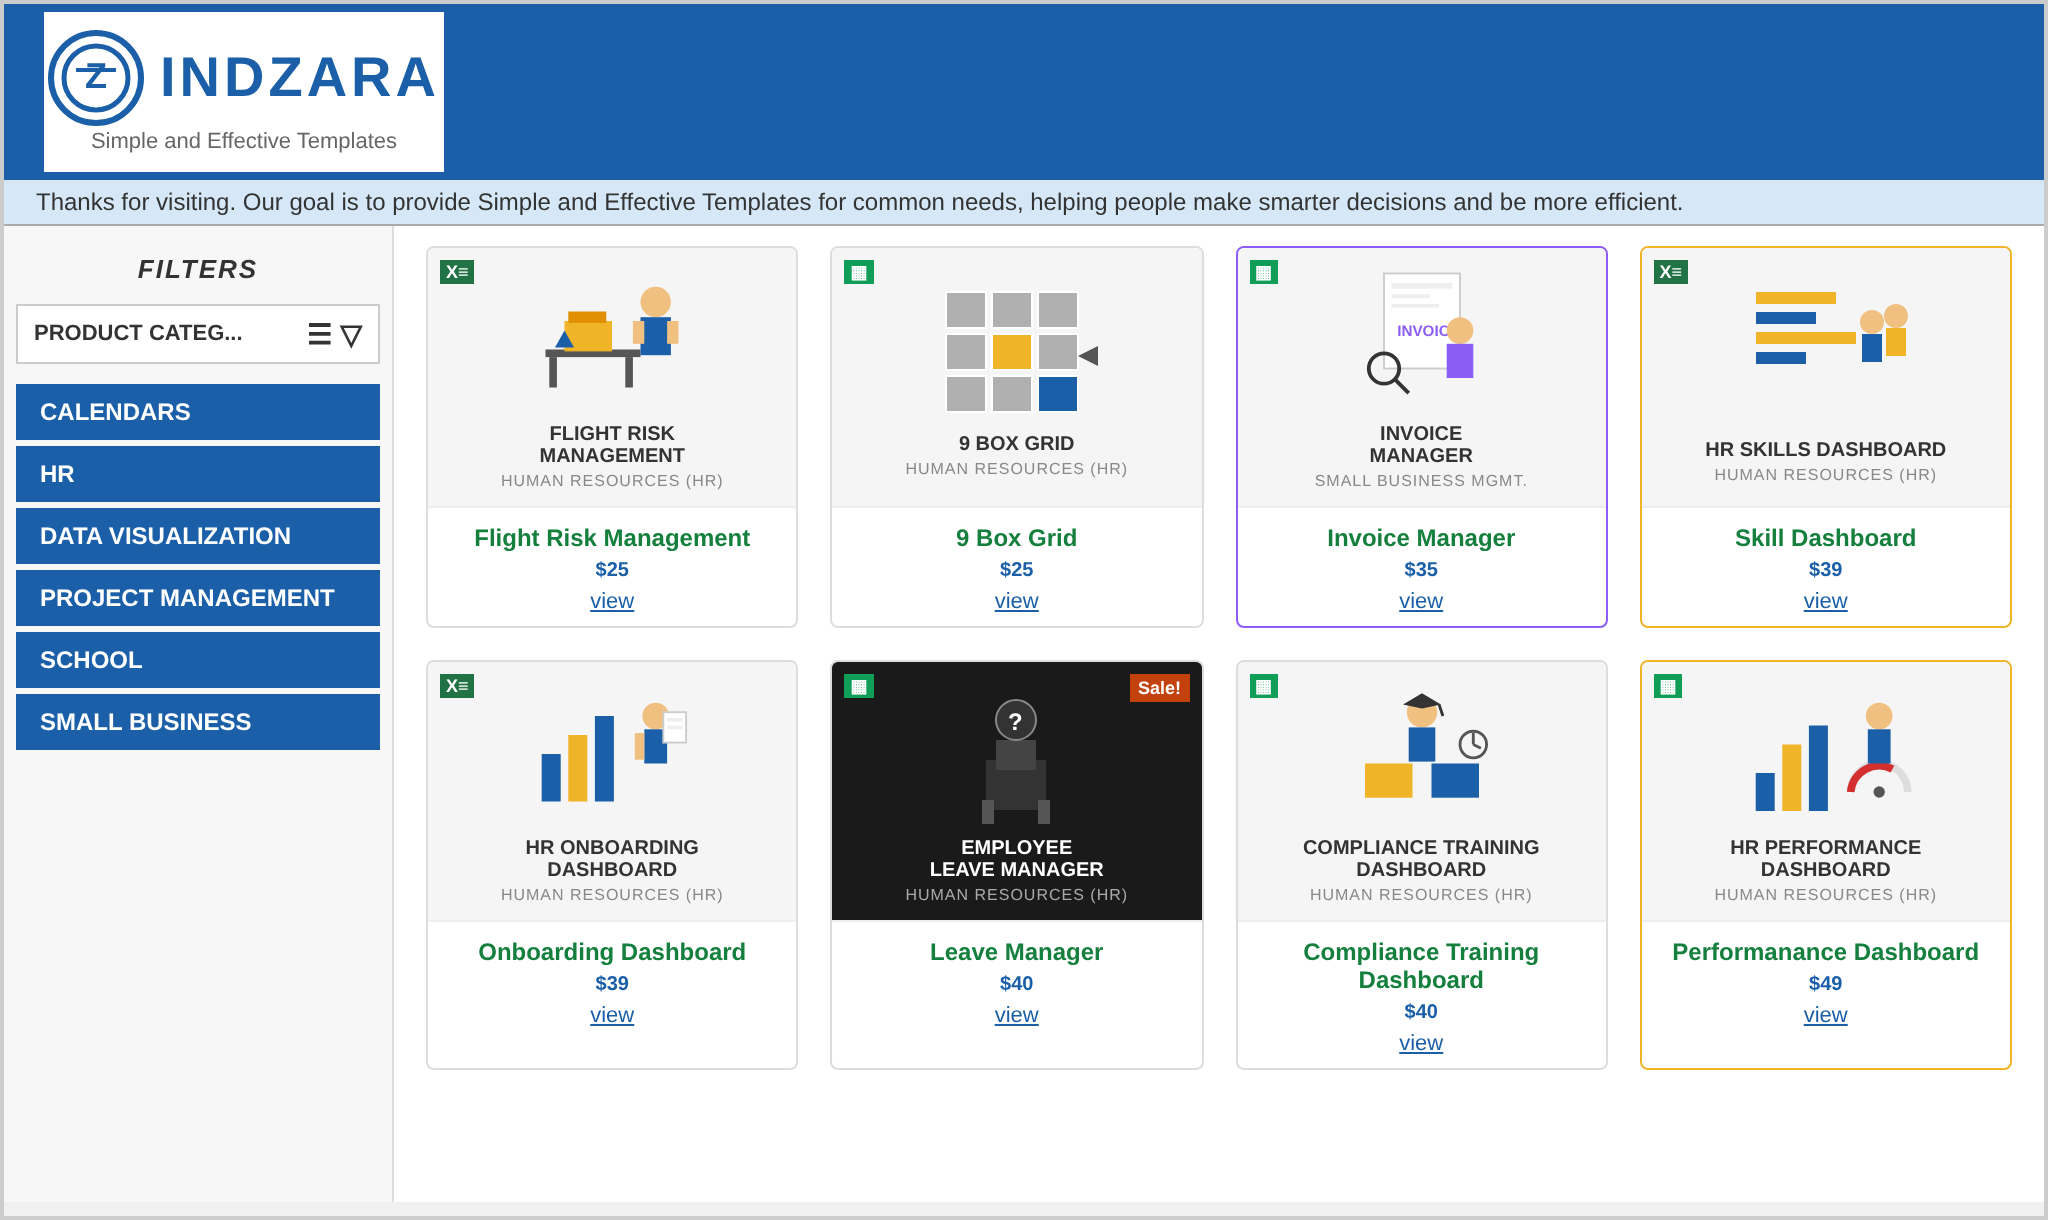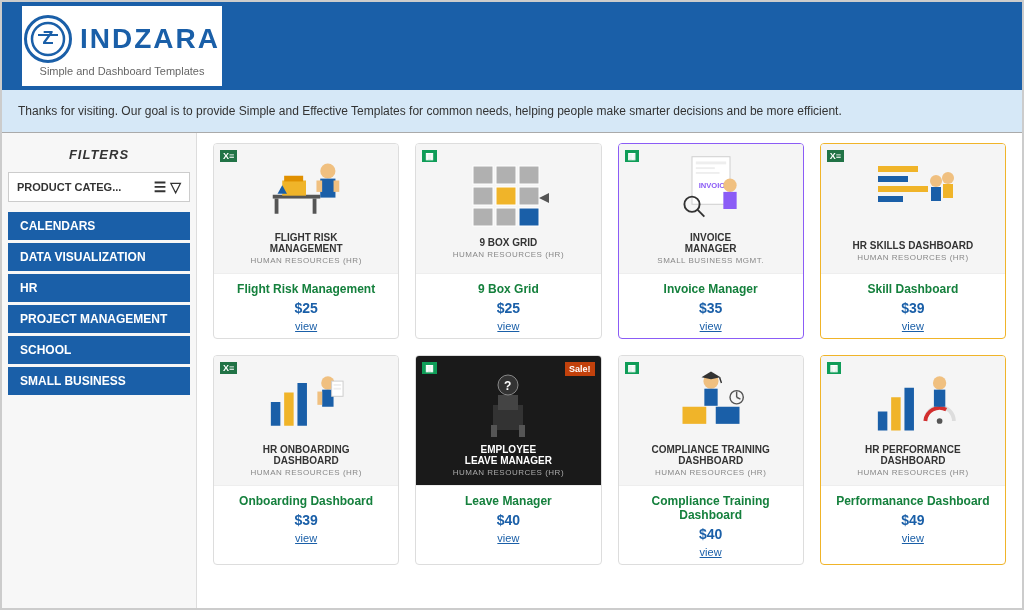--- a/index.html
+++ b/index.html
@@ -7,21 +7,21 @@
 
     
     #header { background: #1a5fa8; height: 88px; display: flex; align-items: center; padding: 0 20px; }
     #logo-box { background: white; width: 200px; height: 80px; display: flex; flex-direction: column; align-items: center; justify-content: center; }
     #logo-circle { width: 48px; height: 48px; border-radius: 50%; border: 3px solid #1a5fa8; display: flex; align-items: center; justify-content: center; margin-right: 8px; }
     #logo-area { display: flex; align-items: center; }
     #logo-text { color: #1a5fa8; font-size: 28px; font-weight: bold; letter-spacing: 1px; }
     #logo-tagline { color: #666; font-size: 11px; margin-top: 2px; }
 
     
-    #banner { background: #d6e8f7; padding: 14px 16px; font-size: 12px; color: #333; border-bottom: 1px solid #aaa; }
+    #banner { background: #d6e8f7; padding: 4px 16px; font-size: 12px; color: #333; border-bottom: 1px solid #aaa; }
 
     
     #main { display: flex; height: calc(610px - 88px - 34px); }
 
     
     #sidebar { width: 195px; min-width: 195px; background: #f7f7f7; border-right: 1px solid #ddd; padding: 8px 0; }
     #sidebar-title { text-align: center; font-size: 13px; font-weight: bold; color: #333; padding: 6px 0 10px; letter-spacing: 1px; font-style: italic; }
     #product-categ-bar { background: white; border: 1px solid #ccc; margin: 0 6px 10px; padding: 6px 8px; display: flex; justify-content: space-between; align-items: center; font-size: 11px; font-weight: bold; color: #333; }
     .sidebar-btn { display: block; margin: 3px 6px; padding: 7px 12px; background: #1a5fa8; color: white; font-size: 12px; font-weight: bold; cursor: pointer; border: none; width: calc(100% - 12px); text-align: left; }
 
@@ -44,60 +44,60 @@
     .product-image { width: 100%; height: 130px; background: #f5f5f5; display: flex; align-items: center; justify-content: center; position: relative; overflow: hidden; border-bottom: 1px solid #eee; }
     .product-badge-excel { position: absolute; top: 6px; left: 6px; background: #217346; color: white; font-size: 9px; font-weight: bold; padding: 1px 3px; }
     .product-badge-sheets { position: absolute; top: 6px; left: 6px; background: #0f9d58; color: white; font-size: 9px; font-weight: bold; padding: 1px 3px; }
     .product-badge-sale { position: absolute; top: 6px; right: 6px; background: #333; color: white; font-size: 9px; font-weight: bold; padding: 2px 4px; }
     .product-img-inner { width: 100%; height: 100%; display: flex; flex-direction: column; align-items: center; justify-content: center; padding: 8px; }
     .product-img-title { font-size: 10px; font-weight: bold; text-align: center; color: #333; margin-top: 4px; }
     .product-img-sub { font-size: 8px; color: #888; text-align: center; margin-top: 2px; letter-spacing: 0.5px; }
 
     .product-info { padding: 8px 8px 6px; text-align: center; }
     .product-name { font-size: 12px; font-weight: bold; color: #15803d; margin-bottom: 4px; }
-    .product-price { color: #1a5fa8; font-size: 14px; font-weight: bold; margin-bottom: 4px; }
+    .product-price { color: #1a5fa8; font-size: 10px; font-weight: bold; margin-bottom: 4px; }
     .product-view { color: #1a5fa8; font-size: 11px; text-decoration: underline; cursor: pointer; }
   </style>
 </head>
 <body>
 
 <div id="header">
   <div id="logo-box">
     <div id="logo-area">
       <div id="logo-circle">
         <svg width="36" height="36" viewBox="0 0 36 36">
           <circle cx="18" cy="18" r="16" fill="none" stroke="#1a5fa8" stroke-width="2.5"></circle>
           <text x="18" y="23" text-anchor="middle" font-size="18" font-weight="bold" fill="#1a5fa8" font-family="Arial">Z</text>
           <line x1="8" y1="14" x2="28" y2="14" stroke="#1a5fa8" stroke-width="2"></line>
         </svg>
       </div>
       <span id="logo-text" style="color:#1a5fa8;font-size:28px;font-weight:bold;letter-spacing:2px;">INDZARA</span>
     </div>
-    <div id="logo-tagline" style="color:#666;font-size:11px;margin-top:2px;">Simple and Dashboard Templates</div>
+    <div id="logo-tagline" style="color:#666;font-size:11px;margin-top:2px;">Simple and Effective Templates</div>
   </div>
 </div>
 
 <div id="banner">
   <span>Thanks for visiting. Our goal is to provide Simple and Effective Templates for common needs, helping people make smarter decisions and be more efficient.</span>
 </div>
 
 <div id="main">
 
   <div id="sidebar">
     <div id="sidebar-title">FILTERS</div>
     <div id="product-categ-bar">
       <span>PRODUCT CATEG...</span>
       <span style="display:flex;gap:4px;">
         <span style="font-size:14px;cursor:pointer;">☰</span>
         <span style="font-size:14px;cursor:pointer;">▽</span>
       </span>
     </div>
     <button class="sidebar-btn">CALENDARS</button>
+    <button class="sidebar-btn">HR</button>
     <button class="sidebar-btn">DATA VISUALIZATION</button>
-    <button class="sidebar-btn">HR</button>
     <button class="sidebar-btn">PROJECT MANAGEMENT</button>
     <button class="sidebar-btn">SCHOOL</button>
     <button class="sidebar-btn">SMALL BUSINESS</button>
   </div>
 
   <div id="content">
 
 
     <div id="product-grid">
 

